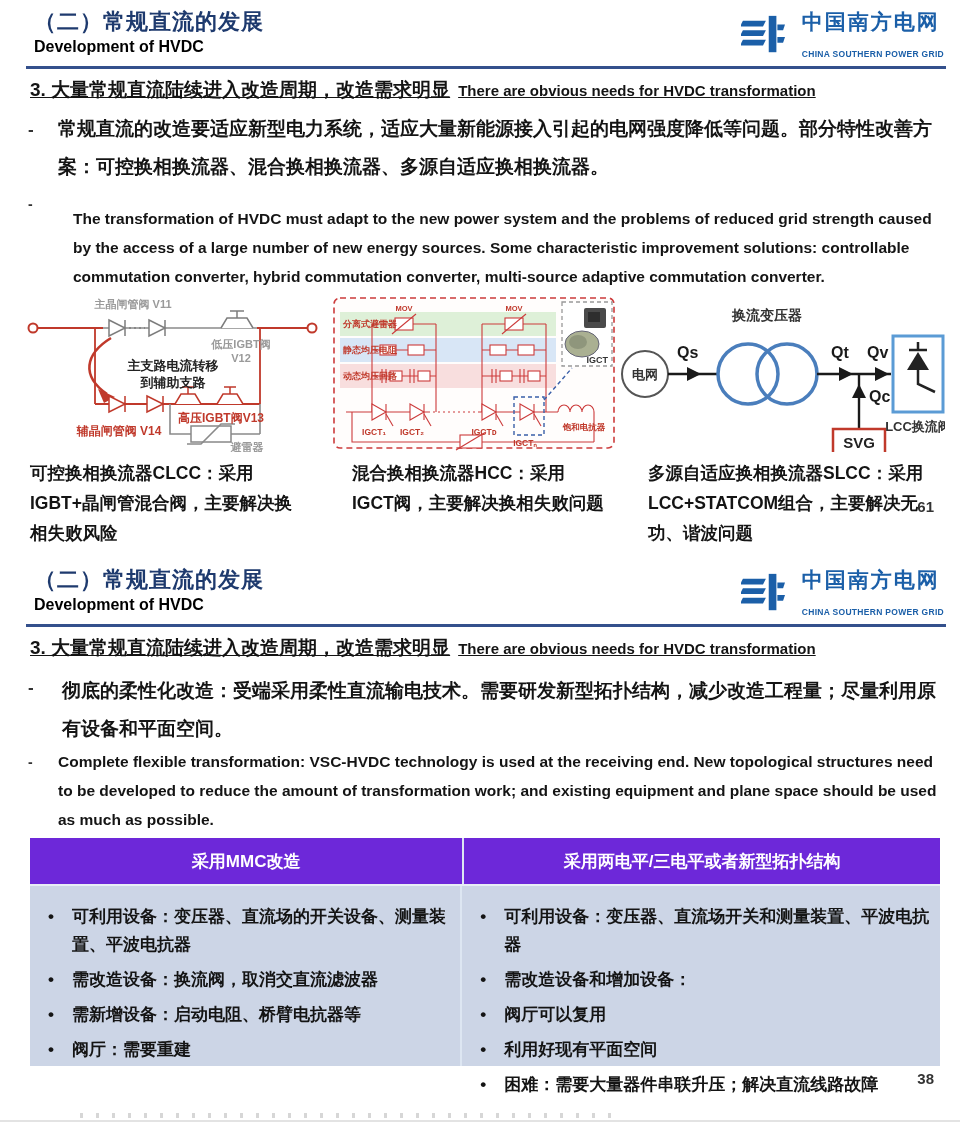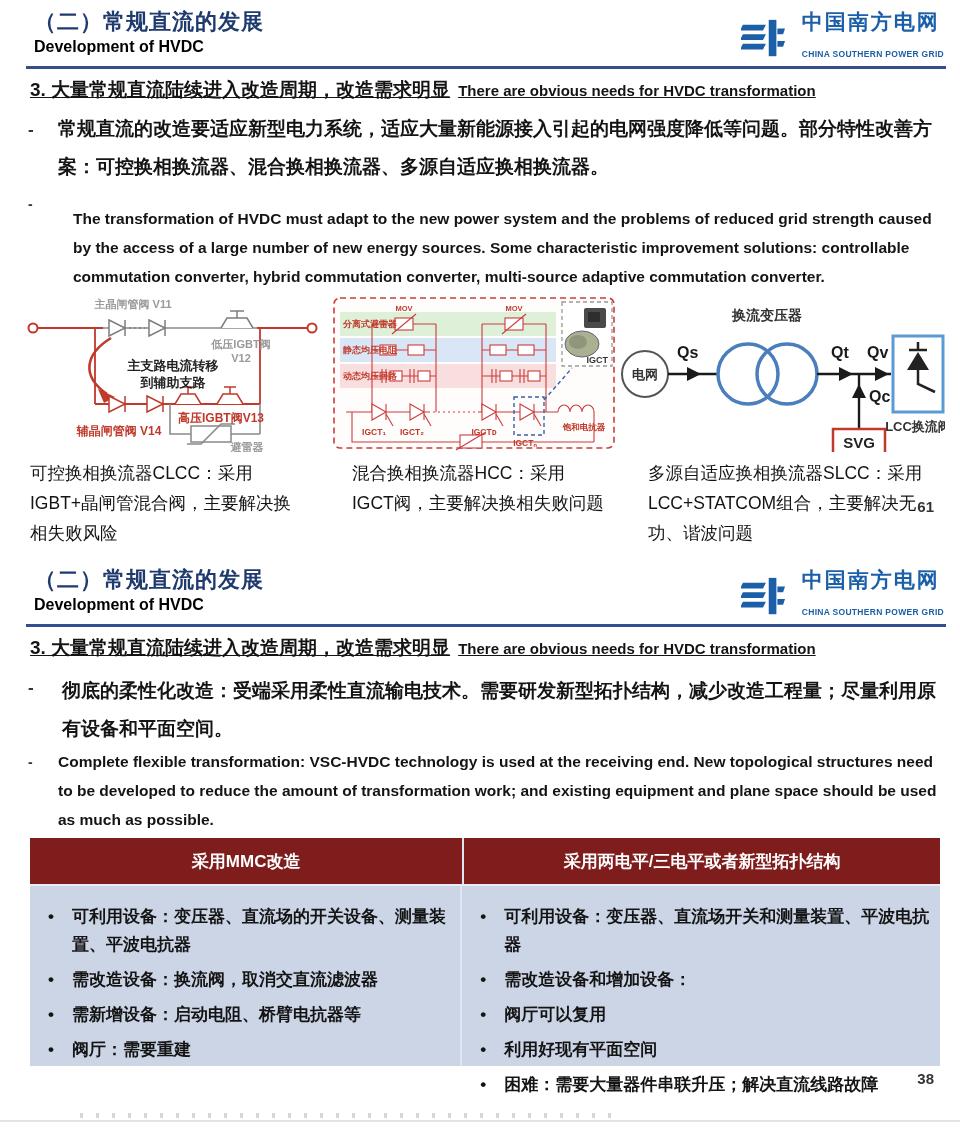--- a/index.html
+++ b/index.html
@@ -7,21 +7,21 @@
         font-family:"Liberation Sans",sans-serif;color:#141414;}
   .slide{position:absolute;left:0;width:960px;}
   .slide-a{top:0;height:558px;}
   .slide-b{top:558px;height:570px;}
 
   
   .s-header{position:absolute;top:7px;left:34px;right:16px;display:flex;
             justify-content:space-between;align-items:flex-start;}
   .title-zh{font-size:22px;font-weight:bold;color:#1e3a6e;letter-spacing:1px;}
   .title-en{font-size:16px;font-weight:bold;color:#000000;margin-top:1px;}
-  .logo{display:flex;align-items:flex-end;gap:17px;margin-top:3px;}
+  .logo{display:flex;align-items:center;gap:17px;margin-top:3px;}
   .logo-mark{width:44px;height:40px;display:block;}
   .logo-zh{font-size:21px;font-weight:bold;color:#1b5fa8;letter-spacing:2px;line-height:23px;}
   .logo-en{font-size:8.5px;font-weight:bold;color:#1b5fa8;letter-spacing:.3px;margin-top:16px;}
   .rule{position:absolute;top:66px;left:26px;right:14px;height:3px;background:#34508c;}
 
   
   .heading{position:absolute;top:77px;left:30px;right:12px;white-space:nowrap;text-decoration:underline;}
   .h-zh{font-size:19px;font-weight:bold;}
   .h-en{font-size:15px;font-weight:bold;margin-left:8px;}
   .bullet{position:absolute;display:flex;}
@@ -64,31 +64,31 @@
   .gray-dash{fill:#fff;stroke:#999;stroke-width:1.3;stroke-dasharray:4 3;}
   .band-g{fill:#def0d8;}.band-b{fill:#d8e6f6;}.band-p{fill:#f8dede;}
 
   .d3-wire{stroke:#1a1a1a;stroke-width:2.4;fill:none;}
   .d3-thin{stroke:#555;stroke-width:2;fill:#fff;}
   .d3-blue{stroke:#4a7ebc;stroke-width:3.5;fill:none;}
   .d3-lbl{fill:#1a1a1a;font-size:16px;font-weight:bold;}
   .d3-cn{fill:#333;font-size:13px;font-weight:bold;text-anchor:middle;}
 
   
-  .caption{position:absolute;font-size:17.5px;font-weight:normal;line-height:30px;}
+  .caption{position:absolute;font-size:17.5px;font-weight:bold;line-height:30px;}
   .c1{left:30px;top:458px;width:268px;}
   .c2{left:352px;top:458px;width:252px;}
   .c3{left:648px;top:458px;width:292px;}
   .pagenum{position:absolute;right:26px;font-size:15px;font-weight:bold;color:#333;}
   .slide-a .pagenum{top:498px;}
   .slide-b .pagenum{top:512px;}
 
   
   .cmp-table{position:absolute;left:30px;right:20px;top:280px;}
-  .t-head{display:flex;height:46px;background:#7f1d1d;}
+  .t-head{display:flex;height:46px;background:#6d28d9;}
   .t-h{display:flex;align-items:center;justify-content:center;color:#fff;
        font-size:17px;font-weight:bold;}
   .t-h1{width:47.5%;border-right:2px solid #dde6f2;}
   .t-h2{flex:1;}
   .t-body{display:flex;background:#ccd5e6;height:180px;border-top:2px solid #e8edf5;}
   .t-col{box-sizing:border-box;padding:17px 8px 0 14px;}
   .t-col1{width:47.5%;border-right:2px solid #dde6f2;}
   .t-col2{flex:1;}
   .t-item{display:flex;font-size:17px;font-weight:bold;line-height:28px;margin-bottom:7px;}
   .t-dot{flex:0 0 24px;padding-left:4px;}

